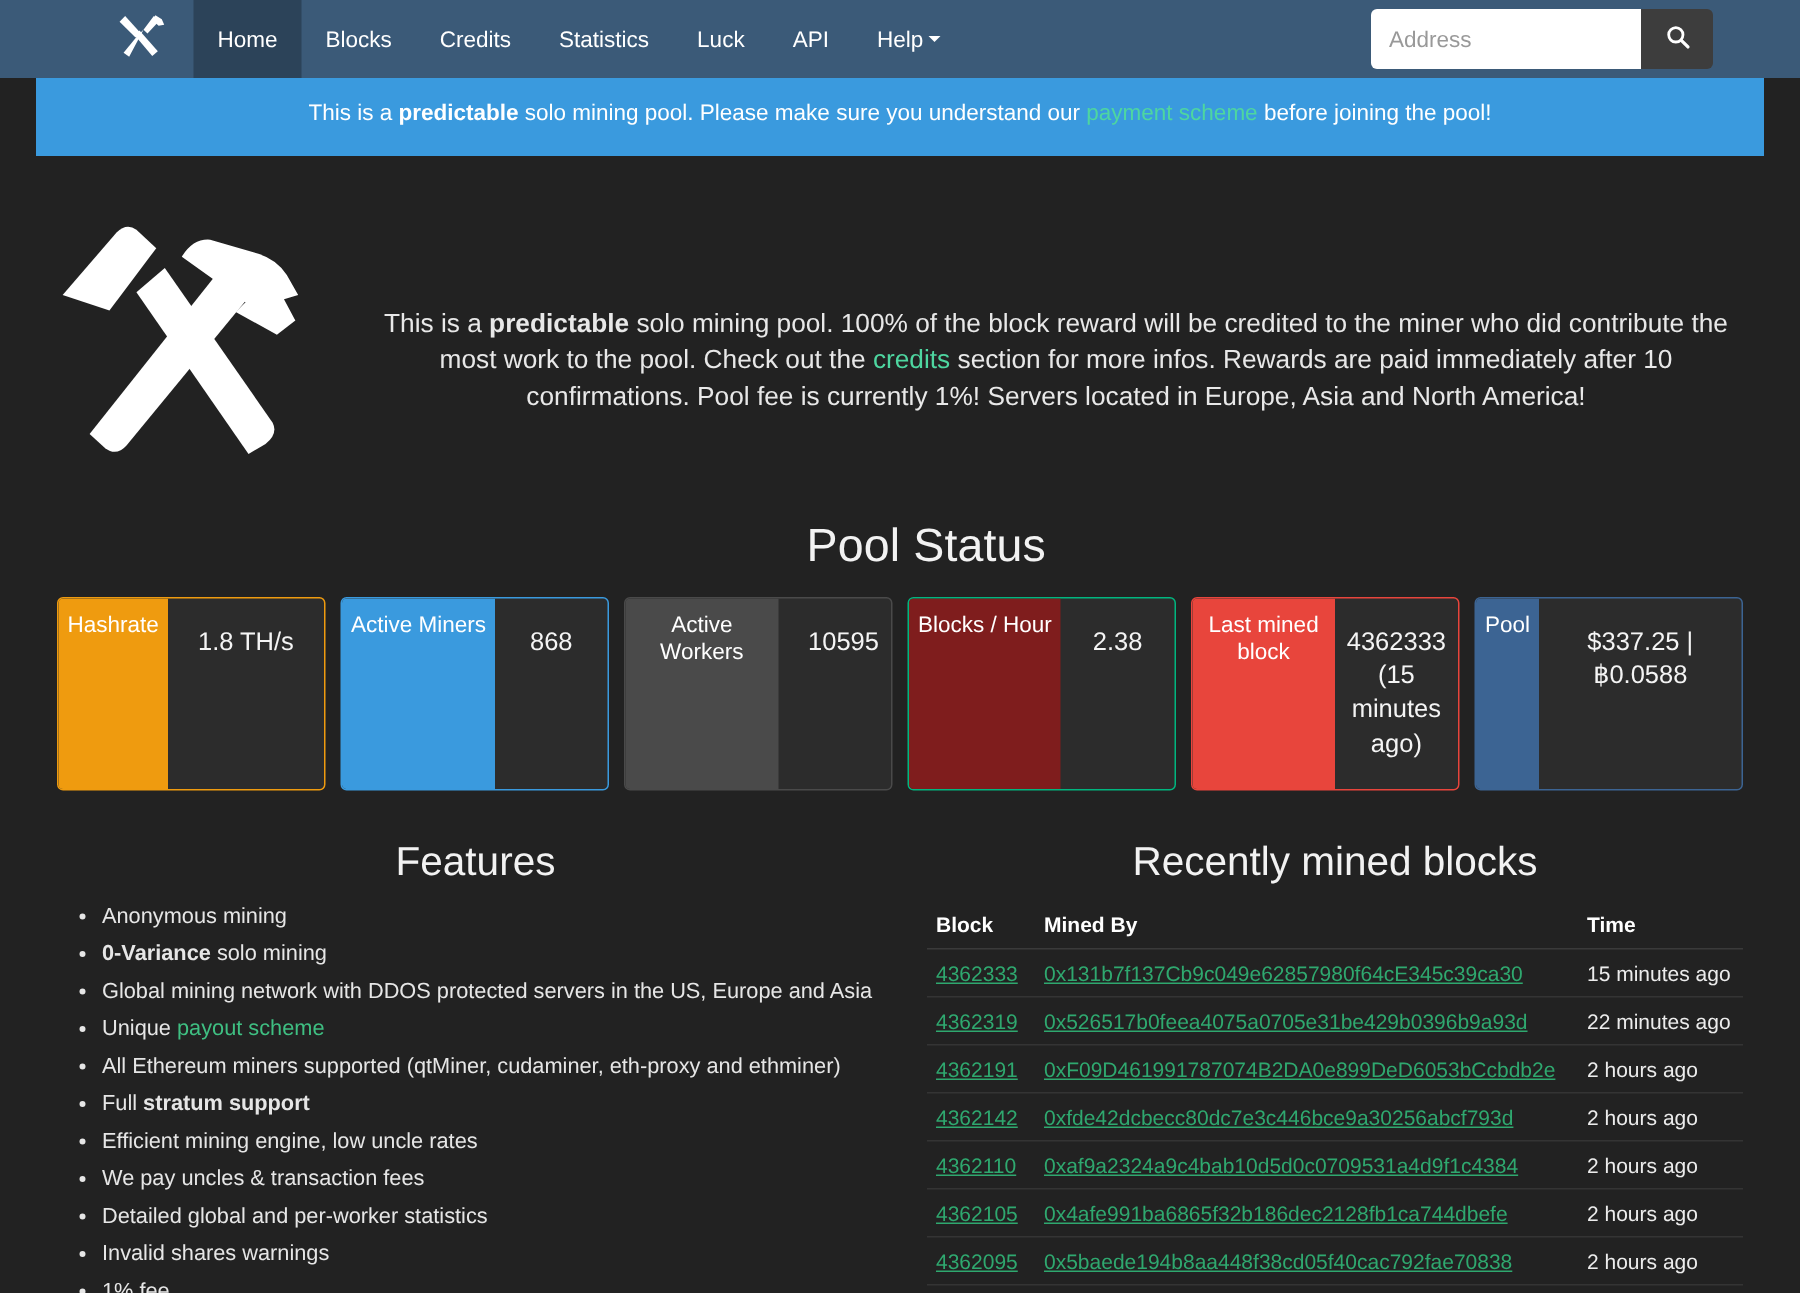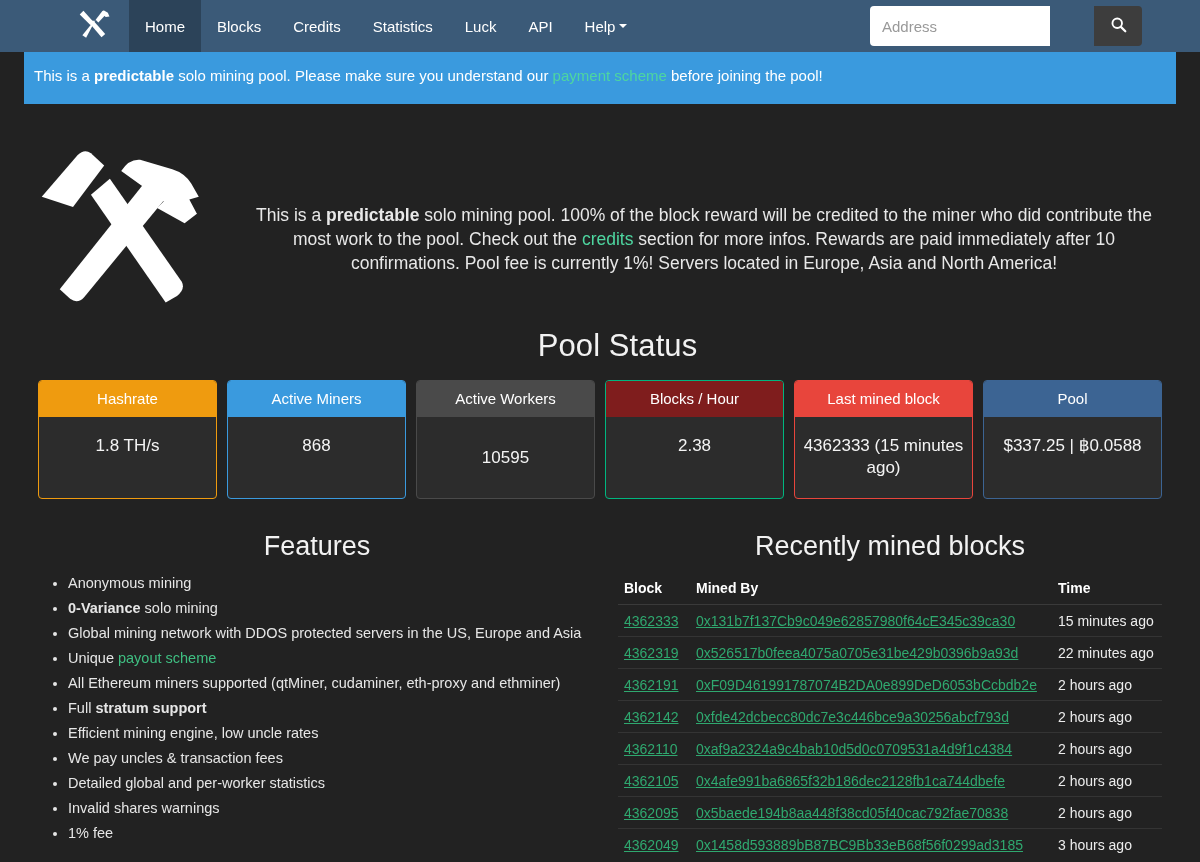--- a/index.html
+++ b/index.html
@@ -47,21 +47,20 @@
     margin-left: 4px;
     border-left: 4px solid transparent;
     border-right: 4px solid transparent;
     border-top: 4px solid #ffffff;
   }
   .nav-search {
     margin-left: auto;
     display: flex;
     align-items: center;
     padding-right: 58px;
-    gap: 44px;
   }
   .nav-search input {
     width: 180px;
     height: 40px;
     border: none;
     border-radius: 4px 0 0 4px;
     padding: 0 12px;
     font-size: 15px;
     font-family: "Liberation Sans", sans-serif;
     color: #333;
@@ -79,20 +78,21 @@
     align-items: center;
     justify-content: center;
     cursor: pointer;
   }
 
   
   .alert-banner {
     margin: 0 24px;
     background: #3a9ade;
     color: #ffffff;
+    text-align: center;
     font-size: 15px;
     padding: 14px 10px 18px;
     line-height: 1.3;
   }
   .alert-banner b { font-weight: bold; }
   .alert-banner a { color: #4ed6a0; text-decoration: none; }
 
   
   .jumbo {
     display: flex;
@@ -116,38 +116,38 @@
   }
   .jumbo-text b { font-weight: bold; }
   .jumbo-text a { color: #4ed6a0; text-decoration: none; }
 
   
   h2.section-title {
     text-align: center;
     color: #f2f2f2;
     font-weight: normal;
     font-size: 31px;
-    margin: 1px 0 16px;
+    margin: 18px 0 16px;
     letter-spacing: 0.1px;
     padding-left: 35px;
   }
   .panels {
     display: flex;
     justify-content: space-between;
     padding: 0 38px;
     gap: 10px;
   }
   .panel {
     flex: 1 1 0;
     border: 1px solid transparent;
     border-radius: 4px;
     overflow: hidden;
     background: #2c2c2c;
     display: flex;
-    flex-direction: column;
+    flex-direction: row;
     min-height: 118px;
   }
   .panel-heading {
     text-align: center;
     color: #ffffff;
     font-size: 15px;
     padding: 9px 6px;
     line-height: 1.2;
   }
   .panel-body {

